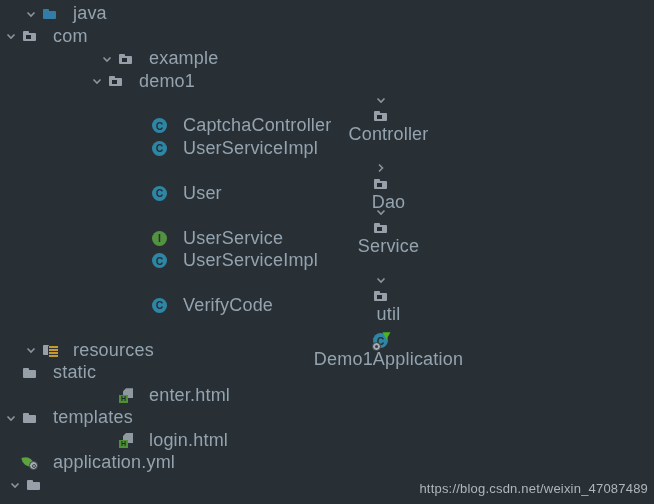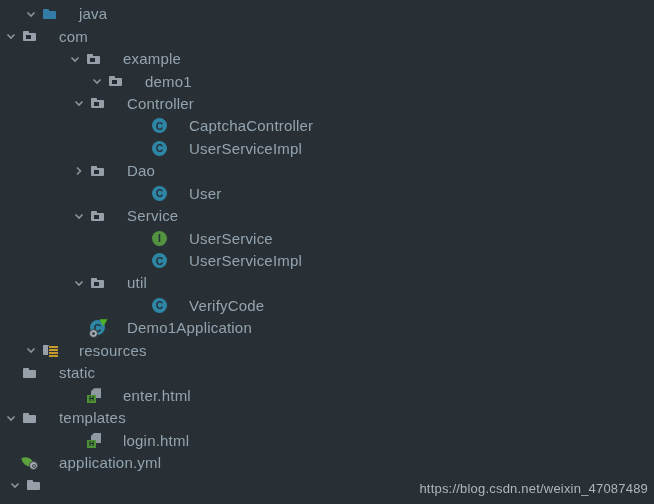--- a/index.html
+++ b/index.html
@@ -10,21 +10,21 @@
     -webkit-font-smoothing:antialiased;
   }
   .tree{padding-top:2.5px;}
   .row{
     display:flex;align-items:center;height:22.45px;white-space:nowrap;
   }
   .chev{width:22px;height:16px;flex:none;display:flex;align-items:center;justify-content:center;}
   .chev svg{display:block;}
   .icon{width:16px;height:16px;flex:none;position:relative;}
   .label{
-    margin-left:21px;font-size:15px;letter-spacing:.2px;color:#94a3ae;
+    margin-left:15px;font-size:18px;letter-spacing:.2px;color:#94a3ae;
   }
   
   .folder::before{
     content:'';position:absolute;left:1px;top:3px;width:6px;height:3px;
     background:var(--fc,#97a0a8);border-radius:1px 1px 0 0;
   }
   .folder::after{
     content:'';position:absolute;left:1px;top:5px;width:13px;height:8px;
     background:var(--fc,#97a0a8);border-radius:1px;
   }
@@ -80,23 +80,23 @@
   .gear2::after{
     content:'';position:absolute;left:1.5px;top:1.5px;width:4px;height:4px;
     border-radius:50%;border:1.5px solid #39424a;box-sizing:border-box;
   }
   .watermark{
     position:absolute;right:6px;bottom:8px;font-size:13px;color:#aeb6bc;letter-spacing:.2px;
   }
   
   .L0{padding-left:20px;}
   .L1{}
-  .L2{padding-left:64px;}
+  .L2{padding-left:96px;}
   .L3{padding-left:86px;}
-  .L4{padding-left:68px;}
+  .L4{padding-left:108px;flex-direction:column;}
   .L5{padding-left:130px;}
   .Lp{padding-left:4px;}
 </style>
 </head>
 <body>
 
 <div class="tree">
 
   <div class="row L0">
     <span class="chev">

